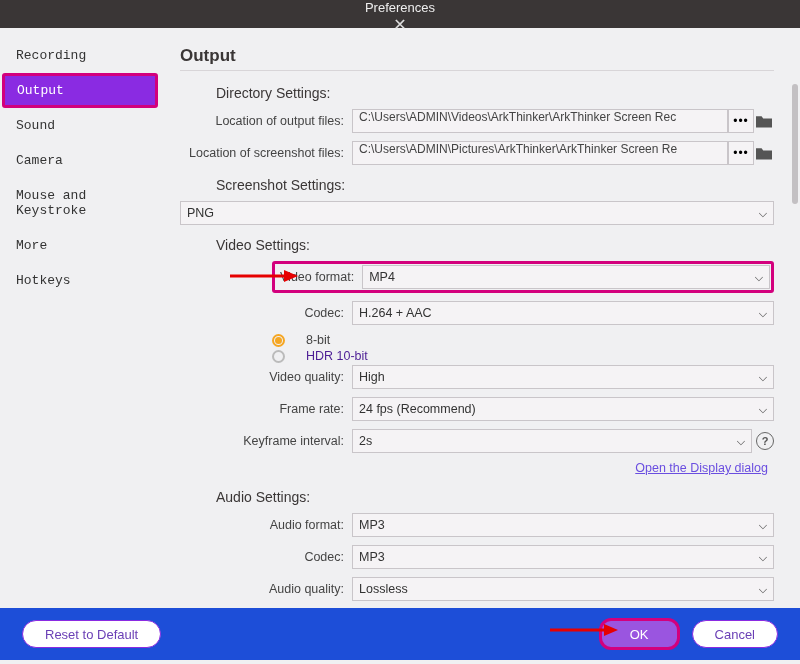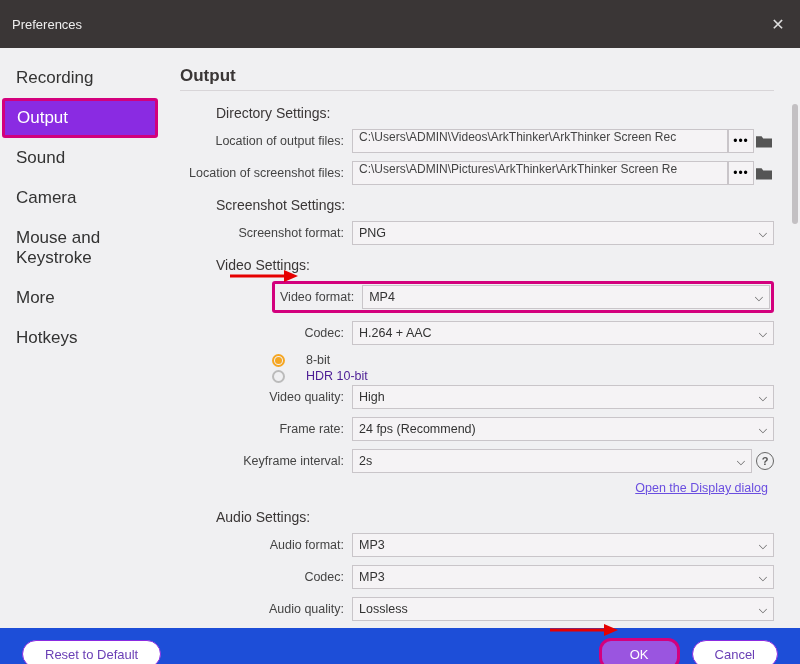--- a/index.html
+++ b/index.html
@@ -1,24 +1,24 @@
 <!DOCTYPE html>
 <html><head>
 <meta charset="utf-8">
 <style>
 * { box-sizing: border-box; margin: 0; padding: 0; font-family: "Segoe UI", Arial, sans-serif; }
 body { width: 800px; height: 664px; background: #f0f0f2; overflow: hidden; position: relative; }
 
-.titlebar { height: 48px; background: #3a3636; display: flex; align-items: center; padding: 0 12px; color: #eee; font-size: 13px; }
+.titlebar { height: 28px; background: #3a3636; display: flex; align-items: center; padding: 0 12px; color: #eee; font-size: 13px; flex-direction: column; }
 .titlebar .title { flex: 1; }
 .close-x { width: 20px; text-align: center; color: #ddd; cursor: pointer; font-size: 16px; }
 
 .main { display: flex; height: 580px; }
 .sidebar { width: 162px; background: #f0f0f2; padding-top: 10px; }
-.nav-item { padding: 10px 16px; font-size: 17px; color: #333; cursor: pointer; }
+.nav-item { padding: 10px 16px; font-size: 13px; color: #333; cursor: pointer; font-family: Liberation Mono, monospace; }
 .nav-item.active { background: #8a2be2; color: #fff; border: 3px solid #d3007d; border-radius: 3px; margin: 0 4px 0 2px; padding: 7px 12px; }
 
 .content { flex: 1; padding: 18px 26px 10px 18px; overflow-y: auto; position: relative; }
 .content h2 { font-size: 17px; color: #3a3636; font-weight: 600; border-bottom: 1px solid #d8d5d8; padding-bottom: 4px; margin-bottom: 14px; }
 .section-title { font-size: 14px; color: #3a3636; margin: 12px 0 8px 36px; }
 
 .row { display: flex; align-items: center; margin-bottom: 8px; }
 .label { width: 172px; text-align: right; font-size: 12.5px; color: #444; padding-right: 8px; }
 .field { flex: 1; display: flex; align-items: center; }
 .textbox { flex: 1; height: 24px; border: 1px solid #c9c5c9; background: #f5f3f5; font-size: 12px; padding: 0 6px; color: #444; overflow: hidden; white-space: nowrap; }
@@ -89,21 +89,20 @@
         <div class="textbox">C:\Users\ADMIN\Pictures\ArkThinker\ArkThinker Screen Re</div>
         <div class="dots-btn">•••</div>
         <svg class="folder-icon" viewBox="0 0 24 20">
             <path fill="#555" d="M2 4h7l2 3h11v11H2z"></path>
           </svg>
       </div>
     </div>
 
     <div class="section-title">Screenshot Settings:</div>
     <div class="row">
-      <div class="label">Screenshot format:</div>
       <div class="field">
         <div class="select">
             <span>PNG</span>
             <span class="chev">⌵</span>
           </div>
       </div>
     </div>
 
     <div class="section-title">Video Settings:</div>
     <div class="row" style="position:relative;">

